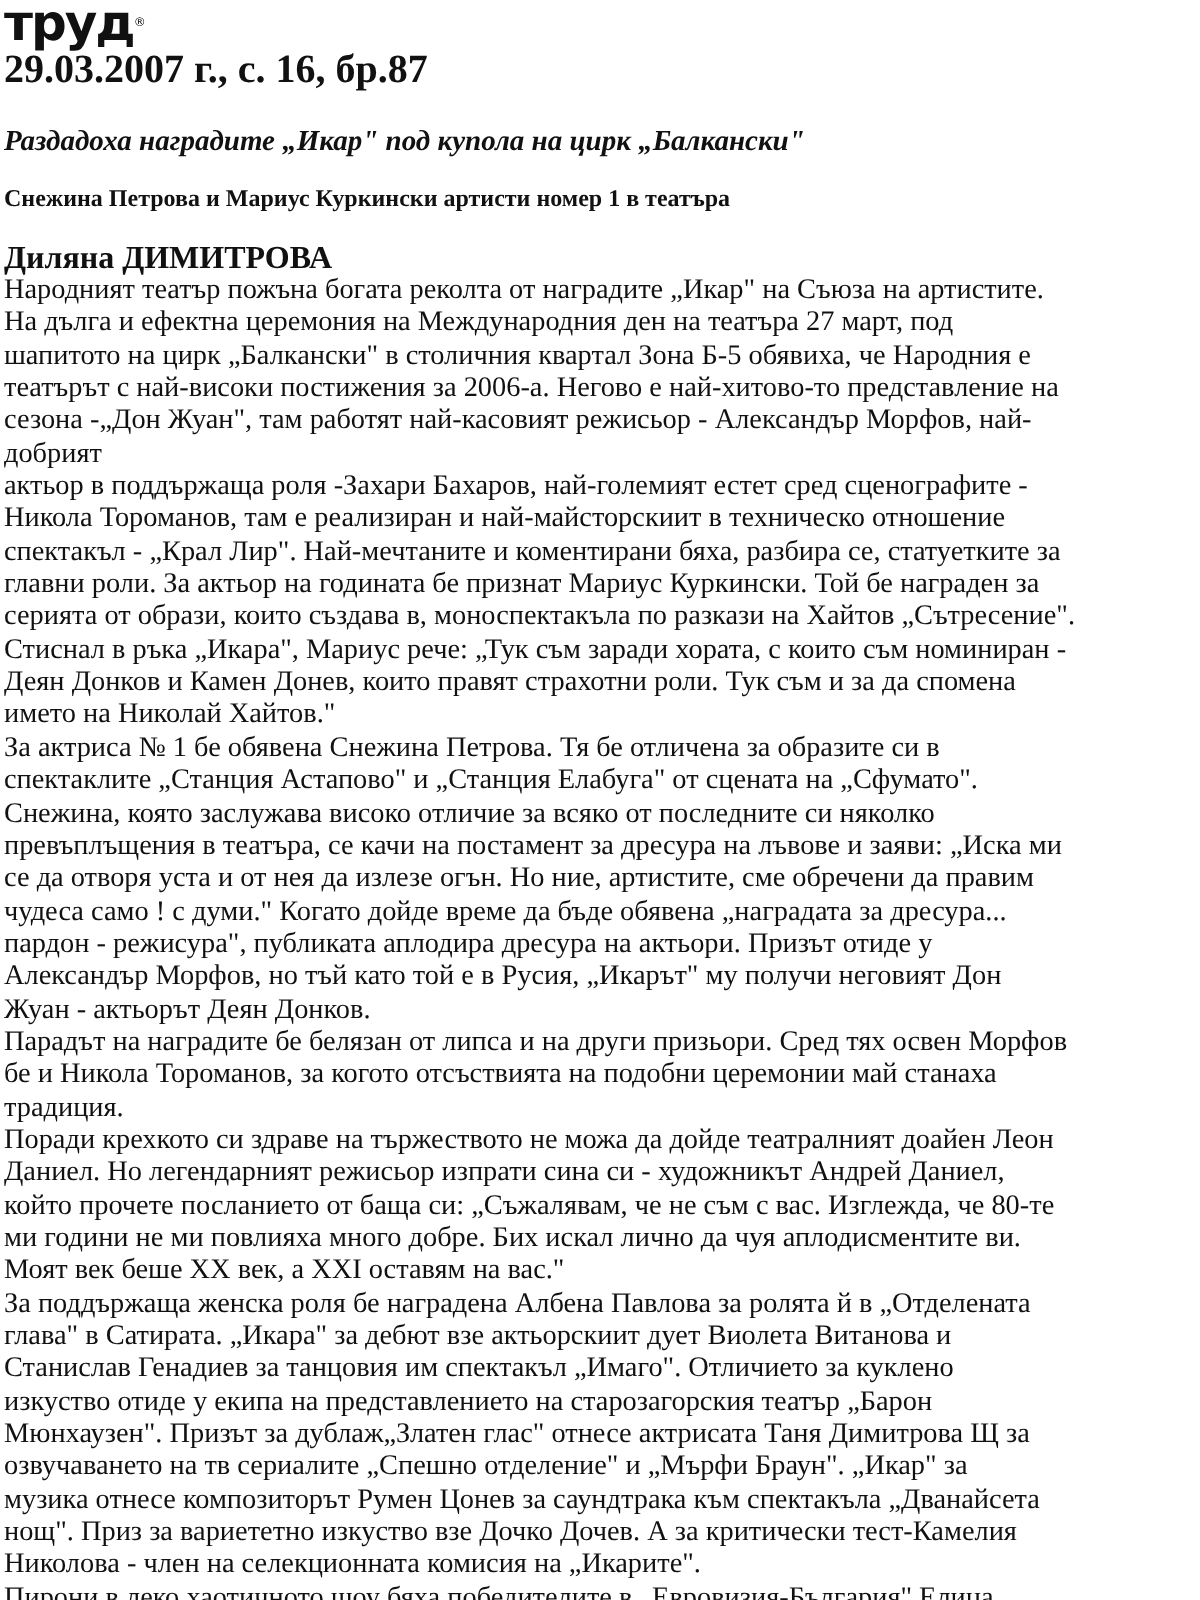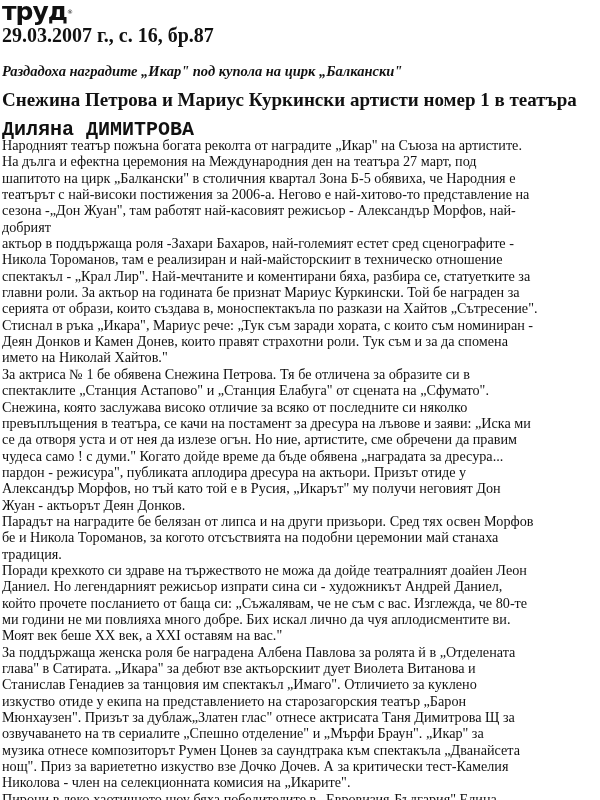--- a/index.html
+++ b/index.html
@@ -24,26 +24,26 @@
       font-size: 20px; line-height: 17px;
     }
     .headline {
       position: absolute; left: 2px; top: 63px;
       font-family: "Liberation Serif", serif; font-weight: bold; font-style: italic;
       font-size: 14.5px; line-height: 17px;
     }
     .subhead {
       position: absolute; left: 2px; top: 91px;
       font-family: "Liberation Serif", serif; font-weight: bold;
-      font-size: 19px; line-height: 17px;
+      font-size: 12px; line-height: 17px;
     }
     .byline {
       position: absolute; left: 2px; top: 121px;
-      font-family: Liberation Mono, monospace; font-weight: bold;
-      font-size: 20px; line-height: 17px;
+      font-family: Liberation Serif, serif; font-weight: bold;
+      font-size: 16px; line-height: 17px;
     }
     .body {
       position: absolute; left: 2px; top: 137px; width: 600px;
       font-family: "Liberation Serif", serif;
       font-size: 14.2px; line-height: 16.35px;
       white-space: nowrap;
     }
     .body .line { display: block; height: 16.35px; }
   </style>
 </head>

